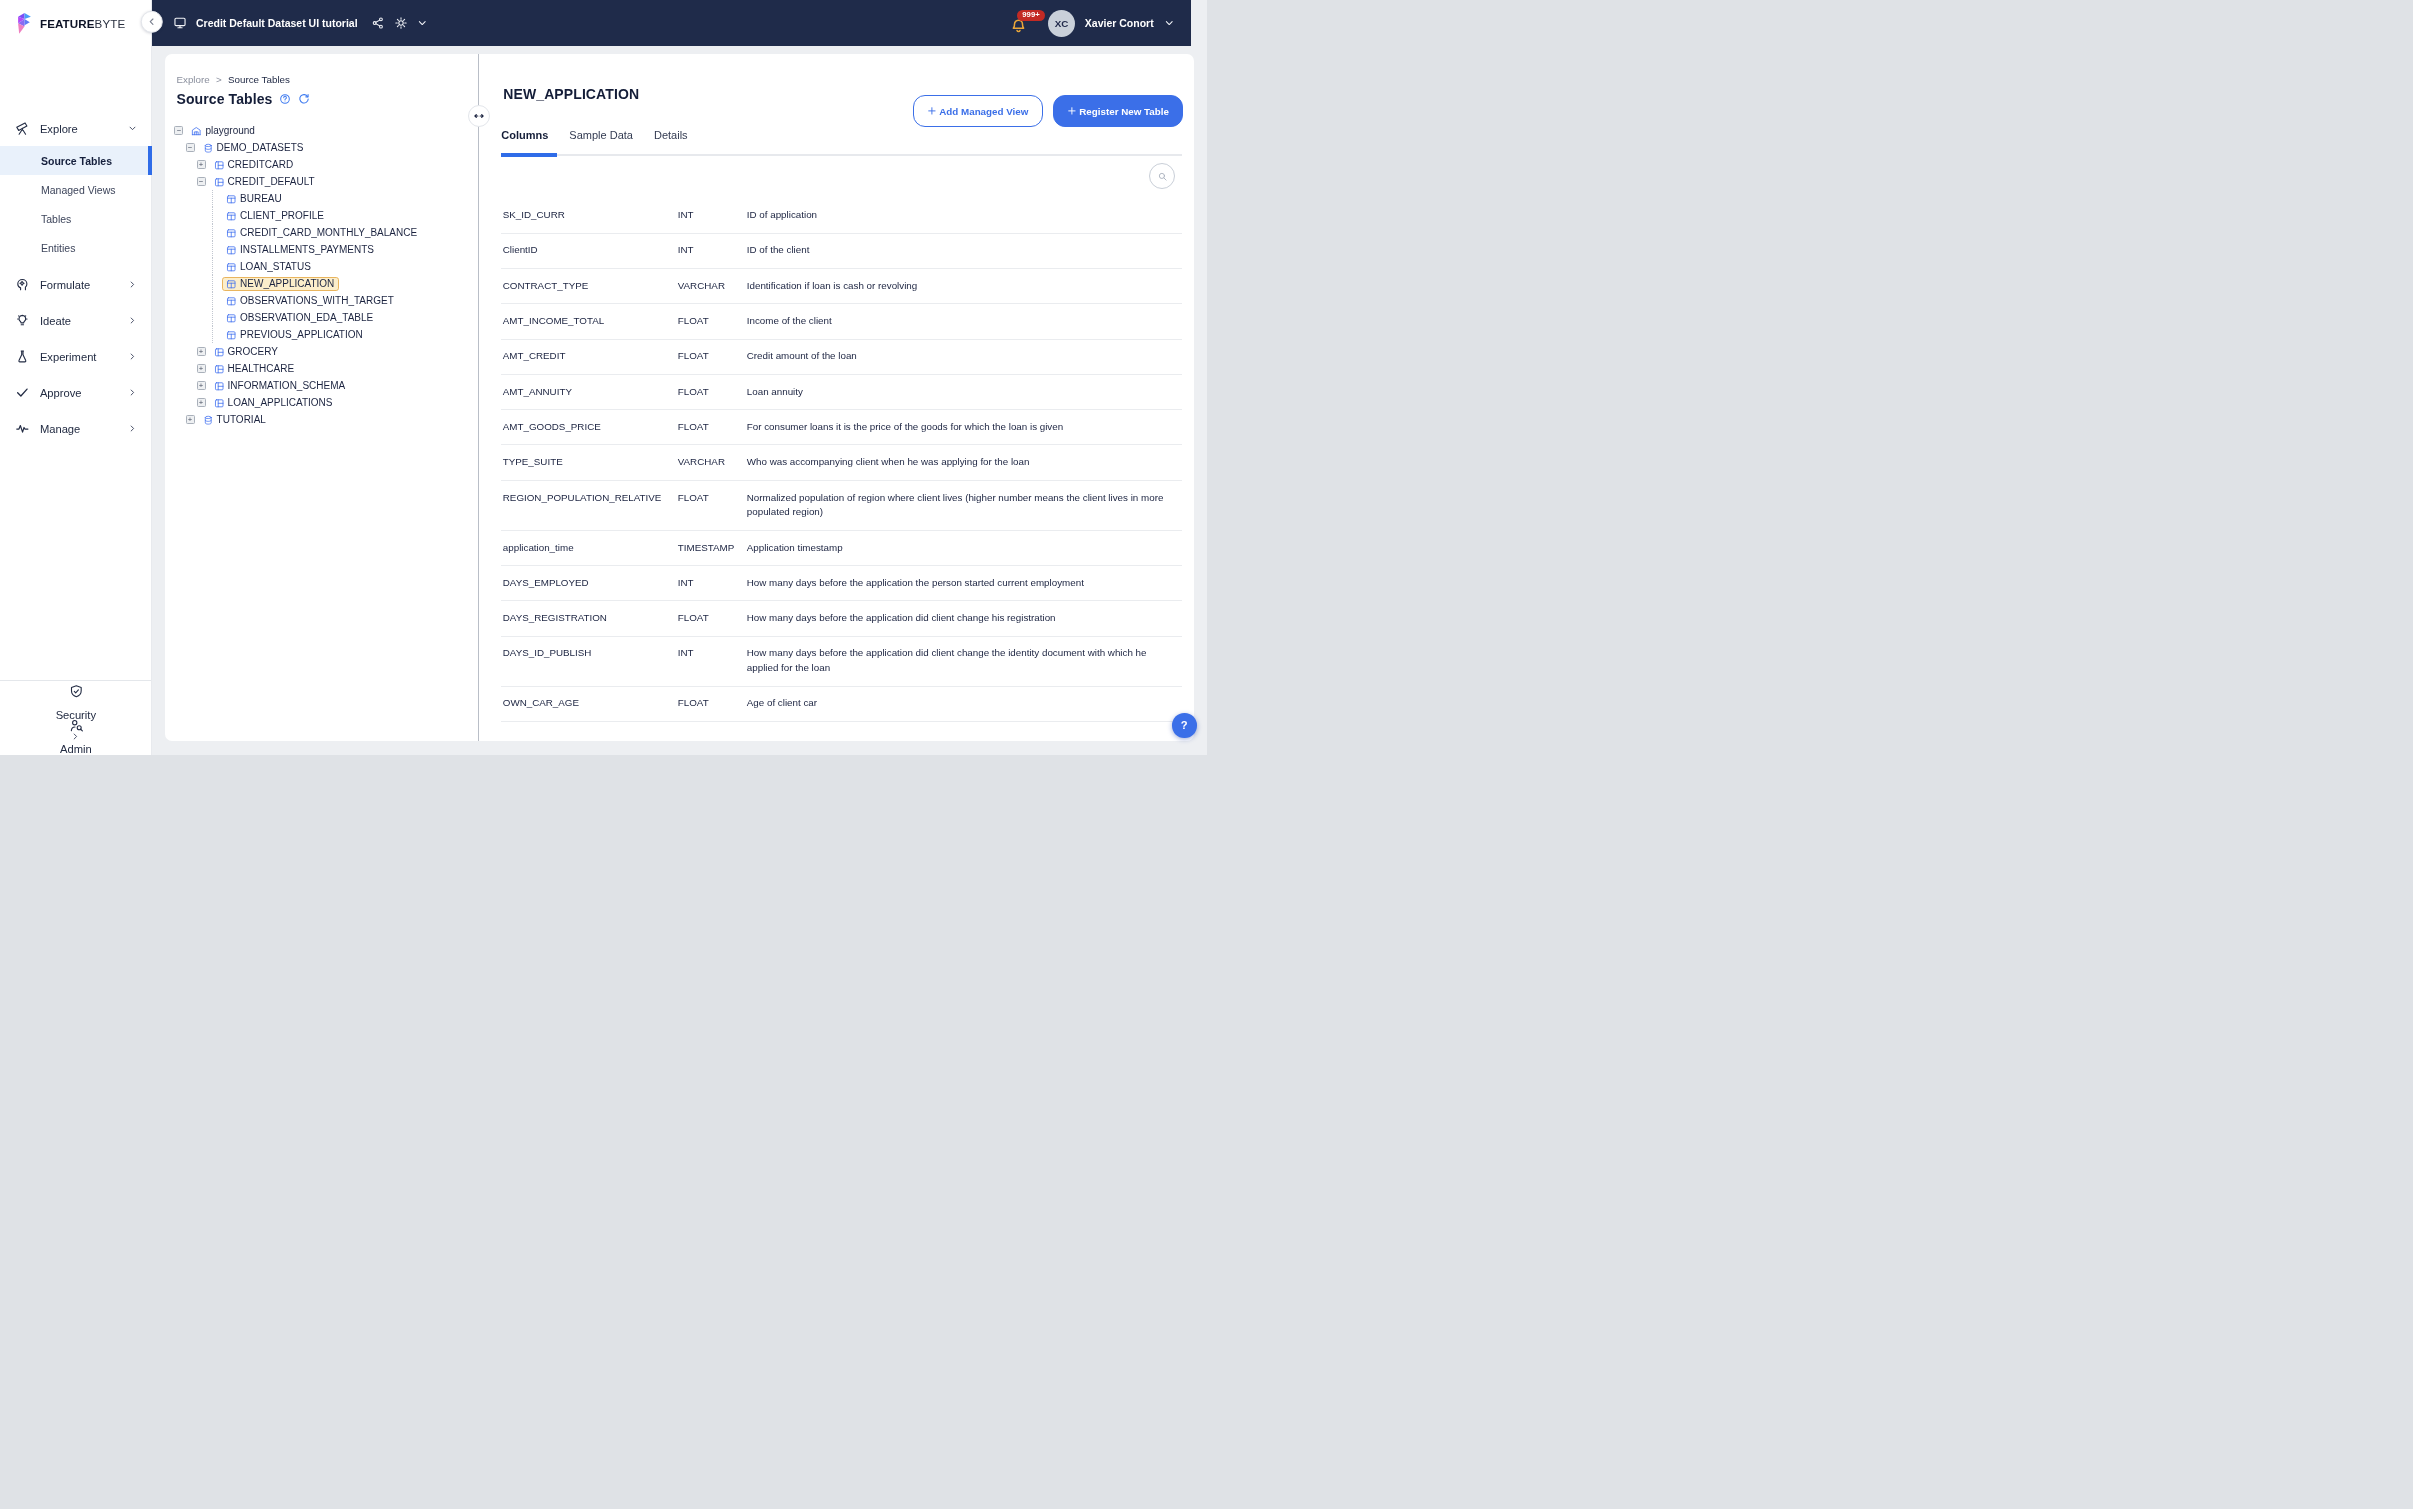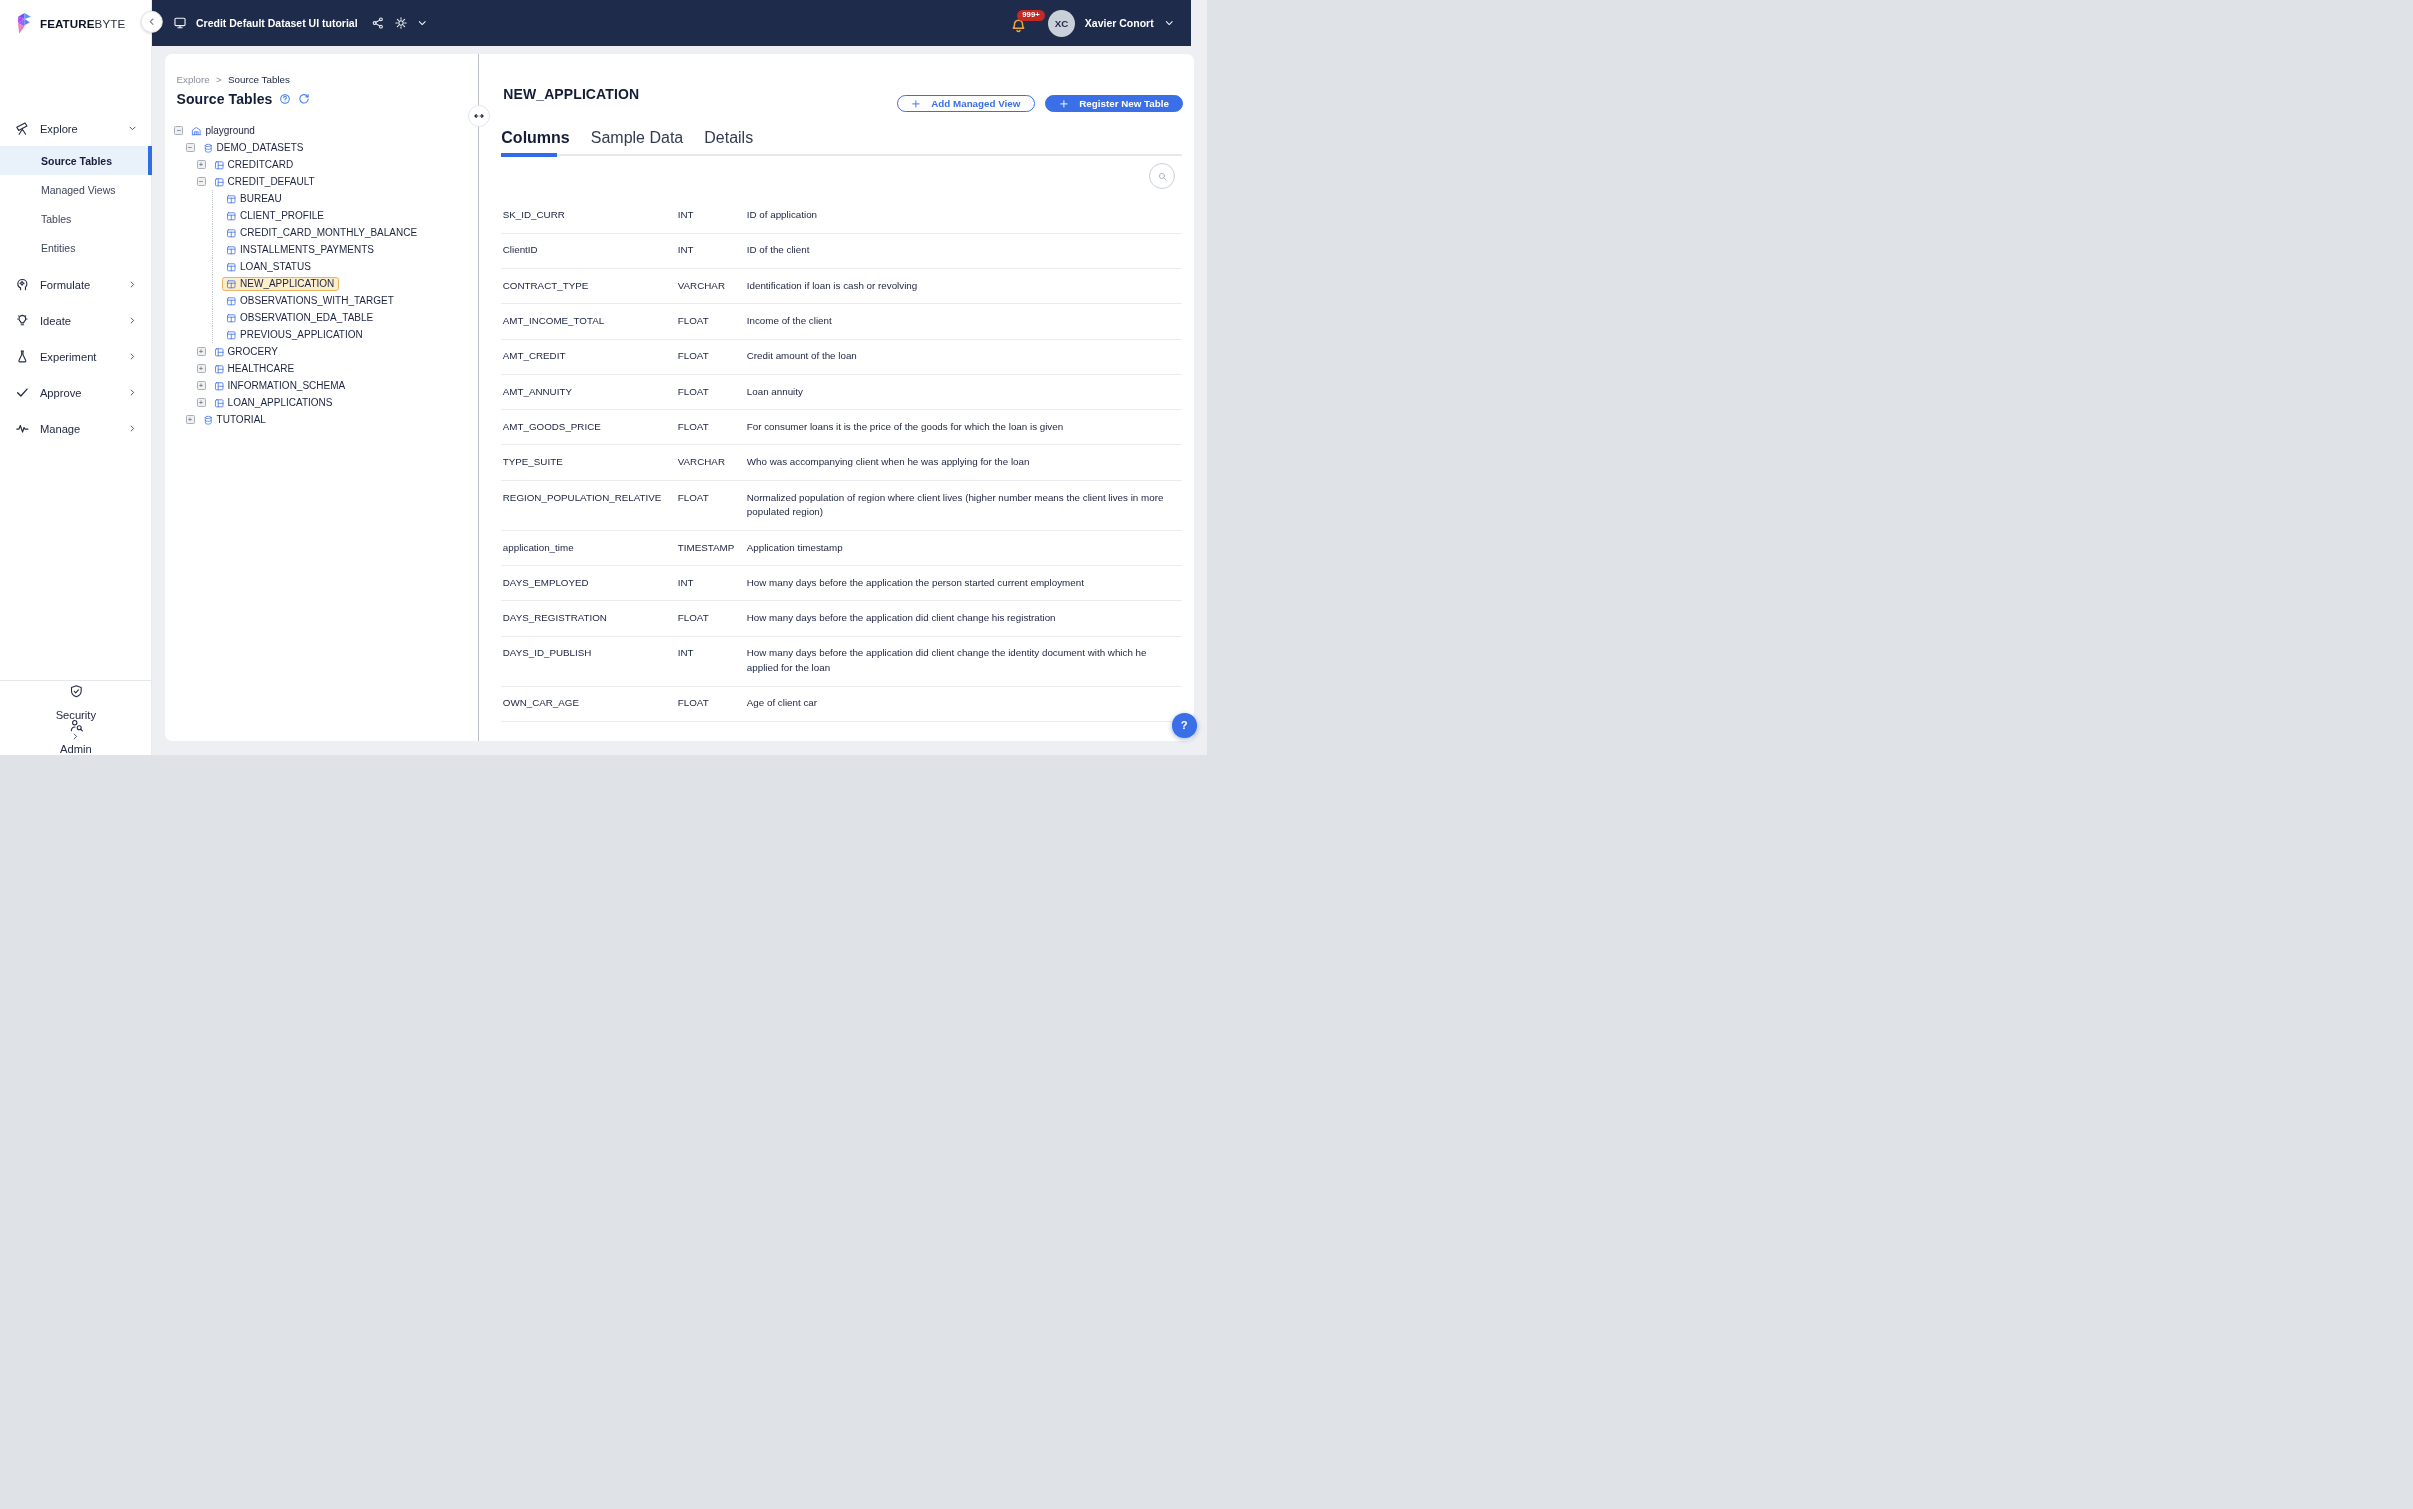--- a/index.html
+++ b/index.html
@@ -81,27 +81,27 @@
   #divider { position:absolute; left:313px; top:0; bottom:0; width:0.7px; background:#b9bec7; }
   #resize-handle { position:absolute; left:-10.5px; top:51px; width:22px; height:22px; border-radius:50%;
                    background:#fff; border:0.7px solid #e3e6eb; color:#1c2440; display:flex; align-items:center;
                    justify-content:center; cursor:col-resize; }
   #resize-handle svg { width:12px; height:12px; }
 
   
   #right-pane { position:absolute; left:313px; top:0; right:0; bottom:0; }
   #table-name { position:absolute; left:25px; top:32px; font-size:14px; font-weight:800; color:#141d38; letter-spacing:0.1px; }
   #actions { position:absolute; right:11.2px; top:41px; display:flex; gap:10.5px; }
-  .btn { height:17px; border-radius:12px; display:flex; align-items:center; gap:10px; padding:0 13.3px;
+  .btn { height:32px; border-radius:12px; display:flex; align-items:center; gap:2px; padding:0 13.3px;
          font-size:9.8px; font-weight:600; cursor:pointer; font-family:inherit; }
   .btn svg { width:9.8px; height:9.8px; }
   .btn.outline { background:#fff; border:0.7px solid #3b6fe8; color:#3b6fe8; }
   .btn.primary { background:#3b6fe8; border:0.7px solid #3b6fe8; color:#fff; }
   #tabs { position:absolute; left:23px; top:75px; display:flex; gap:21px; }
-  .tab { font-size:16px; color:#333b52; cursor:pointer; padding-bottom:2.8px; }
+  .tab { font-size:11px; color:#333b52; cursor:pointer; padding-bottom:2.8px; }
   .tab.active { color:#141d38; font-weight:700; }
   #tabline { position:absolute; left:22.4px; right:12px; top:100px; height:1.4px; background:#e7e9ed; }
   #tab-indicator { position:absolute; left:0; top:-1.4px; width:56px; height:3.5px; background:#2f6ce8; }
   #search-btn { position:absolute; right:19px; top:109px; width:26px; height:26px; border-radius:50%;
                 border:0.7px solid #c9cfd8; background:#fff; color:#a9b1bd; display:flex; align-items:center;
                 justify-content:center; cursor:pointer; }
   #search-btn svg { width:11.2px; height:11.2px; }
   #col-table { position:absolute; left:22.4px; right:12.6px; top:144px; }
   .t-head { display:grid; grid-template-columns:175px 69px 1fr; align-items:center; height:25px;
             background:#f7f8fa; border-top:0.7px solid #e6e8ec; border-bottom:0.7px solid #e6e8ec;

